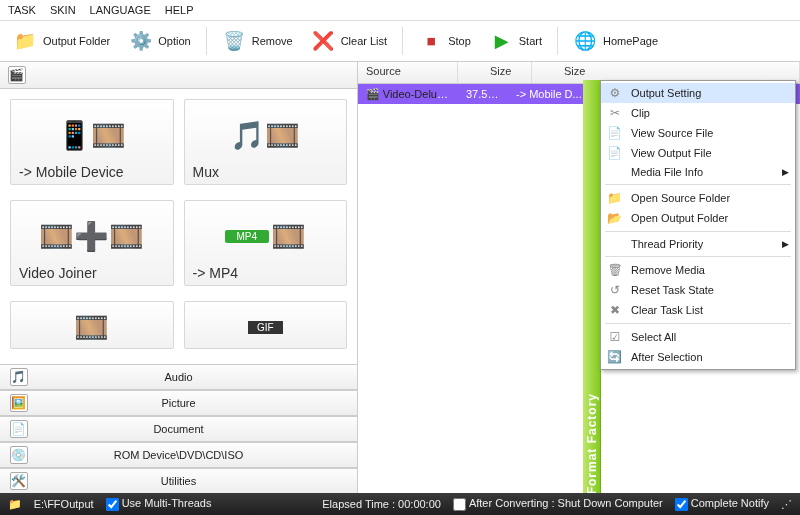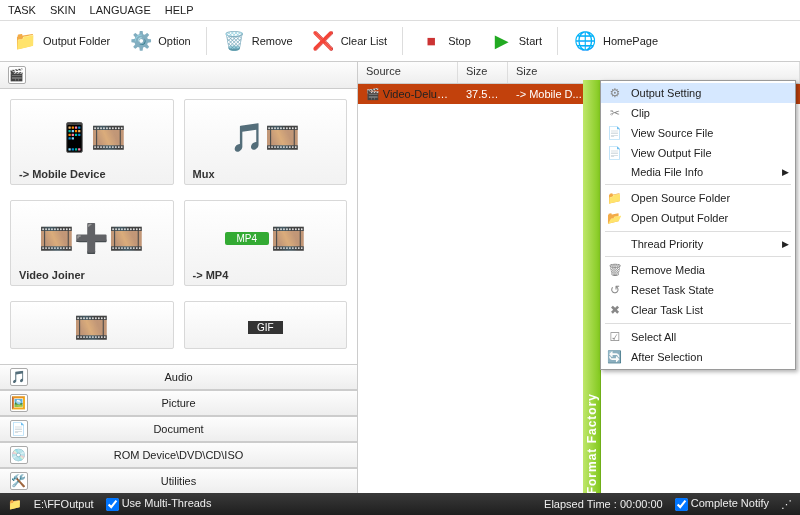--- a/index.html
+++ b/index.html
@@ -11,26 +11,26 @@
 .tb-ico{width:26px;height:26px;display:flex;align-items:center;justify-content:center;font-size:18px;}
 .sep{width:1px;height:28px;background:#ddd;margin:0 4px;}
 .body{display:flex;height:432px;}
 .left{width:358px;border-right:1px solid #ccc;display:flex;flex-direction:column;background:#f8f8f8;}
 .cat-head{display:flex;align-items:center;padding:4px 8px;background:linear-gradient(#fdfdfd,#eee);border-bottom:1px solid #ccc;gap:6px;}
 .cat-head.small{justify-content:center;height:26px;border-top:1px solid #ccc;}
 .cat-ico{width:18px;height:18px;border:1px solid #aaa;background:#fff;border-radius:2px;display:flex;align-items:center;justify-content:center;font-size:12px;}
 .grid{flex:1;overflow:hidden;padding:10px 10px;display:grid;grid-template-columns:1fr 1fr;gap:10px;background:#fff;}
 .tile{border:1px solid #d8d8d8;border-radius:2px;background:linear-gradient(#fff,#f2f2f2);display:flex;flex-direction:column;align-items:center;justify-content:space-between;padding:8px 8px 4px;height:86px;overflow:hidden;}
 .tile .pic{flex:1;display:flex;align-items:center;justify-content:center;font-size:28px;color:#555;gap:2px;}
-.tile .cap{font-size:11px;color:#333;align-self:flex-start;margin-top:2px;font-weight:bold;}
+.tile .cap{font-size:14px;color:#333;align-self:flex-start;margin-top:2px;}
 .right{flex:1;display:flex;flex-direction:column;background:#fff;position:relative;}
-.cols{display:flex;background:linear-gradient(#fdfdfd,#eee);border-bottom:1px solid #ccc;height:22px;}
+.cols{display:flex;background:linear-gradient(#fdfdfd,#eee);border-bottom:1px solid #ccc;height:22px;gap:24px;}
 .col{border-right:1px solid #ddd;padding:3px 8px;color:#333;}
 .row{display:flex;height:20px;align-items:center;}
-.row.sel{background:#c2410c;color:#fff;}
+.row.sel{background:#8b5cf6;color:#fff;}
 .row.sel .cell{color:#fff;}
 .cell{padding:0 8px;overflow:hidden;white-space:nowrap;text-overflow:ellipsis;}
 .ctx{position:absolute;top:18px;left:242px;width:196px;background:#fff;border:1px solid #9a9a9a;box-shadow:2px 2px 4px rgba(0,0,0,.3);padding:2px 0;}
 .ctx .mi{display:flex;align-items:center;gap:8px;padding:3px 10px 3px 6px;position:relative;}
 .ctx .mi.sel{background:#d6e8ff;}
 .ctx .mi.dis{color:#aaa;}
 .ctx .mi .mi-ico{width:16px;text-align:center;font-size:12px;color:#888;}
 .ctx .mi .arrow{position:absolute;right:6px;font-size:9px;}
 .ctx hr{border:none;border-top:1px solid #ddd;margin:3px 4px;}
 .rail{position:absolute;left:225px;top:18px;width:18px;bottom:0;background:linear-gradient(90deg,#bfe76b,#83c91f);border-right:1px solid #6fae18;display:flex;align-items:flex-end;justify-content:center;}
@@ -217,15 +217,16 @@
     </div>
   </div>
 </div>
 
 <div class="status">
   <span>📁</span>
   <span>E:\FFOutput</span>
   <label><input type="checkbox" checked="" style=""><span>Use Multi-Threads</span></label>
   <span class="sp"></span>
   <span>Elapsed Time :  00:00:00</span>
+  <label><input type="checkbox" style=""><span>After Converting : Shut Down Computer</span></label>
   <label><input type="checkbox" checked="" style=""><span>Complete Notify</span></label>
   <span>⋰</span>
 </div>
 
 </body></html>

